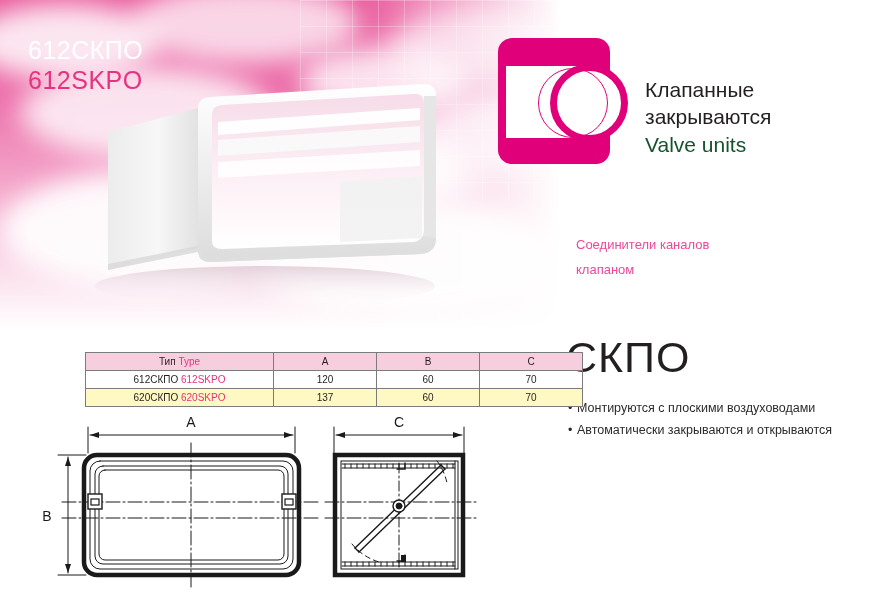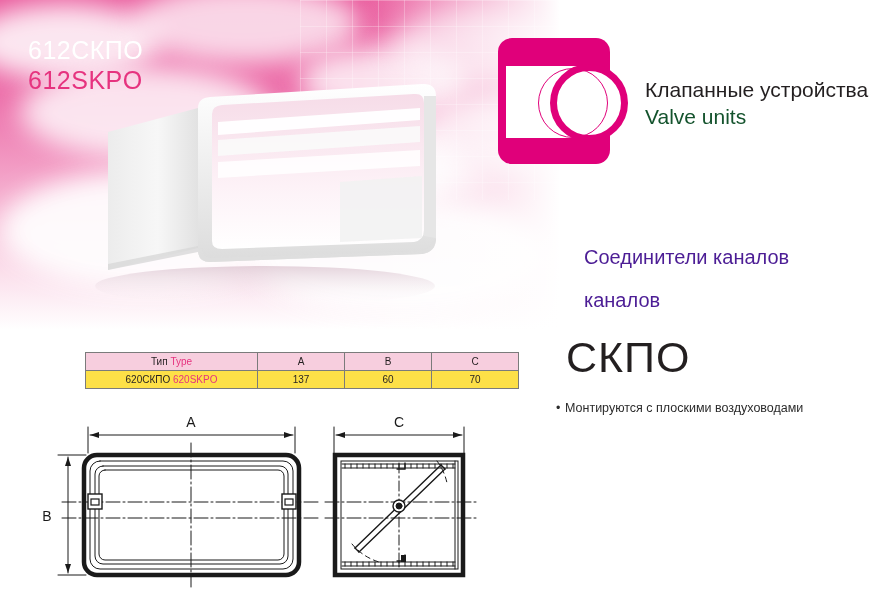--- a/index.html
+++ b/index.html
@@ -55,40 +55,40 @@
   #logo-circle-sm2{
     position:absolute;left:40px;top:30px;width:70px;height:70px;
     border:1.5px solid #e0007a;border-radius:50%;box-sizing:border-box;
   }
   #logo-text{position:absolute;left:645px;top:76px;z-index:8;}
   #logo-text-ru{font-size:21px;color:#231f20;line-height:1.3;}
   #logo-text-en{font-size:21px;color:#14532d;line-height:1.3;}
 
   
   #desc{position:absolute;left:568px;top:228px;z-index:6;}
-  #desc p{margin:16px;font-size:20px;color:#4c1d95;line-height:1.33;}
+  #desc p{margin:8px;font-size:13px;color:#ec4899;line-height:1.33;}
   #heading-big{
     position:absolute;left:566px;top:336px;z-index:6;
     font-size:43px;color:#231f20;letter-spacing:1px;line-height:1;text-align:center;
   }
-  #bullets{position:absolute;left:556px;top:398px;z-index:6;}
+  #bullets{position:absolute;left:568px;top:398px;z-index:6;}
   .bullet{font-size:12.5px;color:#2b2b2b;line-height:1.72;white-space:nowrap;}
   .bullet .dot{display:inline-block;width:9px;}
 
   
   #spec-table{
     position:absolute;left:85px;top:352px;z-index:6;
     border-collapse:collapse;font-size:10px;
   }
   #spec-table td{
-    border:1px solid #7b7b7b;text-align:center;padding:2px 8px;height:13px;
+    border:1px solid #7b7b7b;text-align:center;padding:2px 16px;height:13px;
     color:#231f20;white-space:nowrap;
   }
   #spec-table .hdr{background:#f7cede;}
-  #spec-table .alt{background:#fde047;}
+  #spec-table .alt{background:#fef9c3;}
   #spec-table .c-type{width:155px;}
   #spec-table .c-dim{width:70px;}
   .pink-txt{color:#e6337f;}
 
   
   #drawings{position:absolute;left:0;top:405px;width:520px;height:190px;z-index:6;}
 </style>
 </head>
 <body>
 
@@ -166,41 +166,48 @@
 </svg>
 
 <div id="logo-wrap">
   <div id="logo-sq"></div>
   <div id="logo-notch"></div>
   <div id="logo-circle-big"></div>
   <div id="logo-circle-sm"></div>
   <div id="logo-circle-sm2"></div>
 </div>
 <div id="logo-text">
-  <div id="logo-text-ru">Клапанные устройства</div>
+  <div id="logo-text-ru">Клапанные закрываются</div>
   <div id="logo-text-en">Valve units</div>
 </div>
 
 <div id="desc">
   <p>Соединители каналов</p>
-  <p>каналов</p>
+  <p>клапаном</p>
 </div>
 <div id="heading-big">СКПО</div>
 
 <div id="bullets">
   <div class="bullet"><span class="dot">•</span><span>Монтируются с плоскими воздуховодами</span></div>
+  <div class="bullet"><span class="dot">•</span><span>Автоматически закрываются и открываются</span></div>
 </div>
 
 <table id="spec-table">
   <tbody>
       <tr>
     <td class="hdr c-type"><span>Тип</span> <span class="pink-txt">Type</span></td>
     <td class="hdr c-dim">A</td>
     <td class="hdr c-dim">B</td>
     <td class="hdr c-dim">C</td>
+  </tr>
+  <tr>
+    <td><span>612СКПО</span> <span class="pink-txt">612SKPO</span></td>
+    <td>120</td>
+    <td>60</td>
+    <td>70</td>
   </tr>
   <tr>
     <td class="alt"><span>620СКПО</span> <span class="pink-txt">620SKPO</span></td>
     <td class="alt">137</td>
     <td class="alt">60</td>
     <td class="alt">70</td>
   </tr>
 </tbody>
   </table>
 

